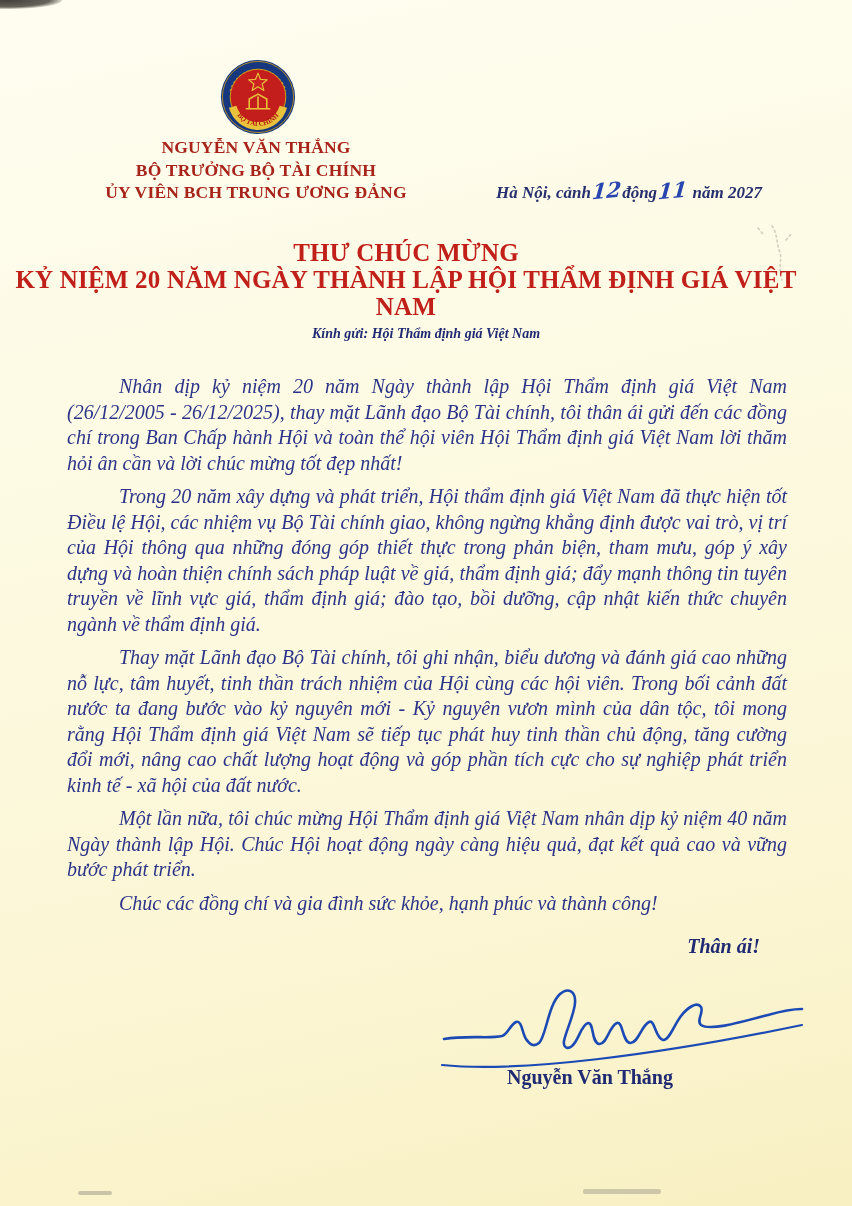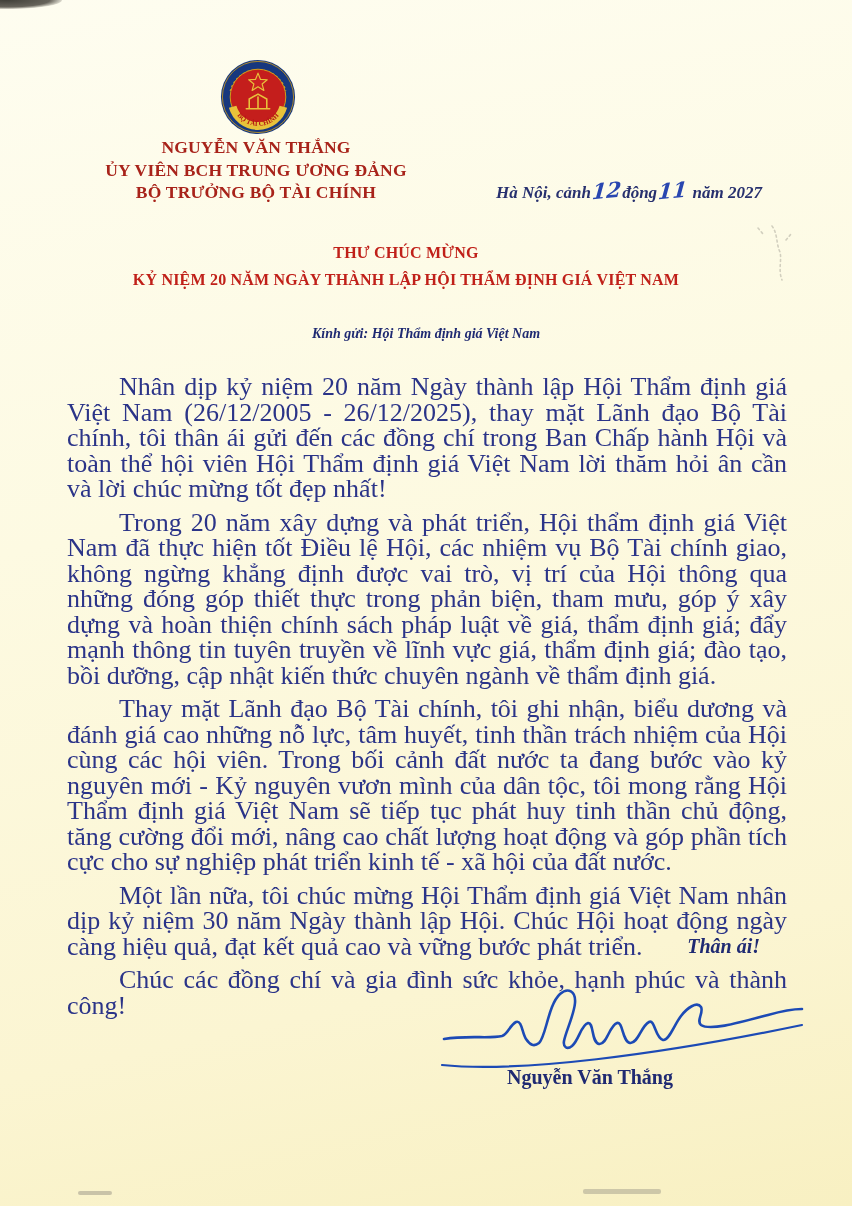--- a/index.html
+++ b/index.html
@@ -40,32 +40,33 @@
     font-family:"DejaVu Serif",serif;
     font-style:italic;font-weight:bold;
     color:#2946b0;font-size:21px;
     transform:rotate(-5deg) skewX(-10deg);
     margin:0 1px;line-height:1;
   }
   
   .title-block{
     position:absolute;left:0;top:239px;width:812px;
     text-align:center;color:#c02019;font-weight:bold;
-    font-size:16px;line-height:27px;letter-spacing:.2px;
+    font-size:25px;line-height:27px;letter-spacing:.2px;
   }
   .salutation{
     position:absolute;left:0;top:326px;width:852px;
     text-align:center;color:#1f2a72;
     font-weight:bold;font-style:italic;font-size:14px;
   }
   
   .body-block{
     position:absolute;left:67px;top:374px;width:720px;
-    color:#2b3488;font-size:26px;line-height:25.5px;
+    color:#2b3488;font-size:20px;line-height:25.5px;
     text-align:justify;
+    font-style:italic;
   }
   .body-block p{margin:0 0 8px 0;text-indent:52px;}
   
   .valediction{
     position:absolute;left:420px;top:935px;width:340px;
     text-align:right;color:#1f2a72;
     font-weight:bold;font-style:italic;font-size:20px;
   }
   .signature{position:absolute;left:438px;top:981px;width:372px;height:96px;}
   .signer-name{
@@ -93,38 +94,38 @@
     <path d="M40 15.5 L42.6 22 L49.5 22.3 L44.2 26.6 L46 33.3 L40 29.5 L34 33.3 L35.8 26.6 L30.5 22.3 L37.4 22 Z" fill="#cc2222" stroke="#e8c23a" stroke-width="1.2" stroke-linejoin="round"></path>
     <path d="M28 52 L52 52 M31 52 L31 42 M40 52 L40 40 M49 52 L49 42 M31 42 L40 37 L49 42" fill="none" stroke="#e8c23a" stroke-width="1.6" stroke-linecap="round" stroke-linejoin="round"></path>
     <path id="bandArc" d="M 14 50 A 27 27 0 0 0 66 50" fill="none" stroke="#e8c23a" stroke-width="8"></path>
     <text font-size="7" font-family="Liberation Serif, serif" font-weight="bold" fill="#b31312">
       <textPath href="#bandArc" startOffset="50%" text-anchor="middle">BỘ TÀI CHÍNH</textPath>
     </text>
   </svg>
 
   <div class="header-block">
     <div>NGUYỄN VĂN THẮNG</div>
+    <div>BỘ TRƯỞNG BỘ TÀI CHÍNH</div>
     <div>ỦY VIÊN BCH TRUNG ƯƠNG ĐẢNG</div>
-    <div>BỘ TRƯỞNG BỘ TÀI CHÍNH</div>
   </div>
 
   <div class="dateline"><span>Hà Nội, cảnh</span><span class="hand-digit">12</span><span>động</span><span class="hand-digit">11</span><span> </span><span>năm 2027</span></div>
 
   <div class="title-block">
     <div>THƯ CHÚC MỪNG</div>
     <div>KỶ NIỆM 20 NĂM NGÀY THÀNH LẬP HỘI THẨM ĐỊNH GIÁ VIỆT NAM</div>
   </div>
 
   <div class="salutation">Kính gửi: Hội Thẩm định giá Việt Nam</div>
 
   <div class="body-block">
     <p>Nhân dịp kỷ niệm 20 năm Ngày thành lập Hội Thẩm định giá Việt Nam (26/12/2005 - 26/12/2025), thay mặt Lãnh đạo Bộ Tài chính, tôi thân ái gửi đến các đồng chí trong Ban Chấp hành Hội và toàn thể hội viên Hội Thẩm định giá Việt Nam lời thăm hỏi ân cần và lời chúc mừng tốt đẹp nhất!</p>
     <p>Trong 20 năm xây dựng và phát triển, Hội thẩm định giá Việt Nam đã thực hiện tốt Điều lệ Hội, các nhiệm vụ Bộ Tài chính giao, không ngừng khẳng định được vai trò, vị trí của Hội thông qua những đóng góp thiết thực trong phản biện, tham mưu, góp ý xây dựng và hoàn thiện chính sách pháp luật về giá, thẩm định giá; đẩy mạnh thông tin tuyên truyền về lĩnh vực giá, thẩm định giá; đào tạo, bồi dưỡng, cập nhật kiến thức chuyên ngành về thẩm định giá.</p>
     <p>Thay mặt Lãnh đạo Bộ Tài chính, tôi ghi nhận, biểu dương và đánh giá cao những nỗ lực, tâm huyết, tinh thần trách nhiệm của Hội cùng các hội viên. Trong bối cảnh đất nước ta đang bước vào kỷ nguyên mới - Kỷ nguyên vươn mình của dân tộc, tôi mong rằng Hội Thẩm định giá Việt Nam sẽ tiếp tục phát huy tinh thần chủ động, tăng cường đổi mới, nâng cao chất lượng hoạt động và góp phần tích cực cho sự nghiệp phát triển kinh tế - xã hội của đất nước.</p>
-    <p>Một lần nữa, tôi chúc mừng Hội Thẩm định giá Việt Nam nhân dịp kỷ niệm 30 năm Ngày thành lập Hội. Chúc Hội hoạt động ngày càng hiệu quả, đạt kết quả cao và vững bước phát triển.</p>
+    <p>Một lần nữa, tôi chúc mừng Hội Thẩm định giá Việt Nam nhân dịp kỷ niệm 40 năm Ngày thành lập Hội. Chúc Hội hoạt động ngày càng hiệu quả, đạt kết quả cao và vững bước phát triển.</p>
     <p>Chúc các đồng chí và gia đình sức khỏe, hạnh phúc và thành công!</p>
   </div>
 
   <div class="valediction">Thân ái!</div>
 
   <svg class="signature" viewBox="0 0 372 96">
     <path d="M 6 58 C 30 54 52 58 64 55 C 70 53 72 44 78 41 C 84 39 84 52 88 58 C 92 64 96 66 101 62 C 108 56 110 24 122 13 C 130 6 138 10 137 22 C 136 34 128 50 126 60 C 125 66 129 69 134 65 C 141 59 143 44 150 42 C 156 41 153 61 161 63 C 169 64 171 45 179 42 C 185 40 184 60 192 62 C 200 63 203 45 211 41 C 217 38 217 57 225 59 C 231 60 236 44 243 35 C 249 27 259 20 263 26 C 266 31 258 40 263 44 C 272 50 300 42 330 34 C 344 30 356 28 364 28" fill="none" stroke="#1c4ab5" stroke-width="2.6" stroke-linecap="round" stroke-linejoin="round"></path>
     <path d="M 4 84 C 80 92 220 74 364 44" fill="none" stroke="#1c4ab5" stroke-width="2.2" stroke-linecap="round"></path>
   </svg>
 

